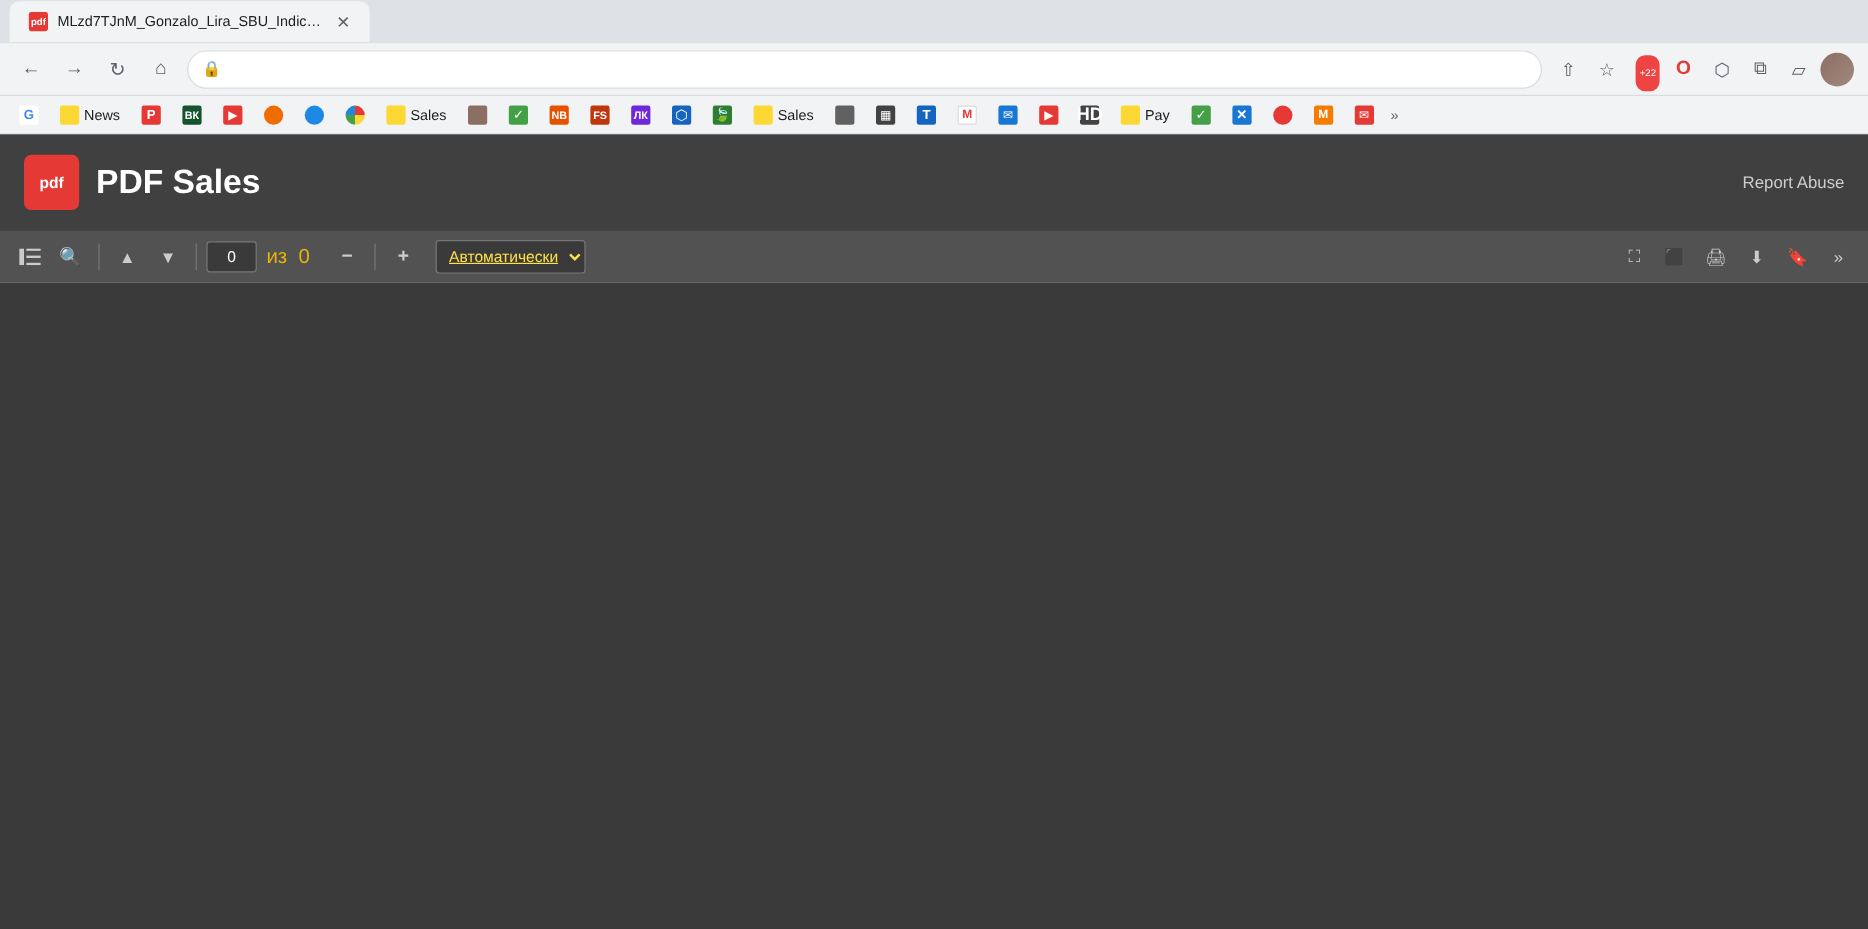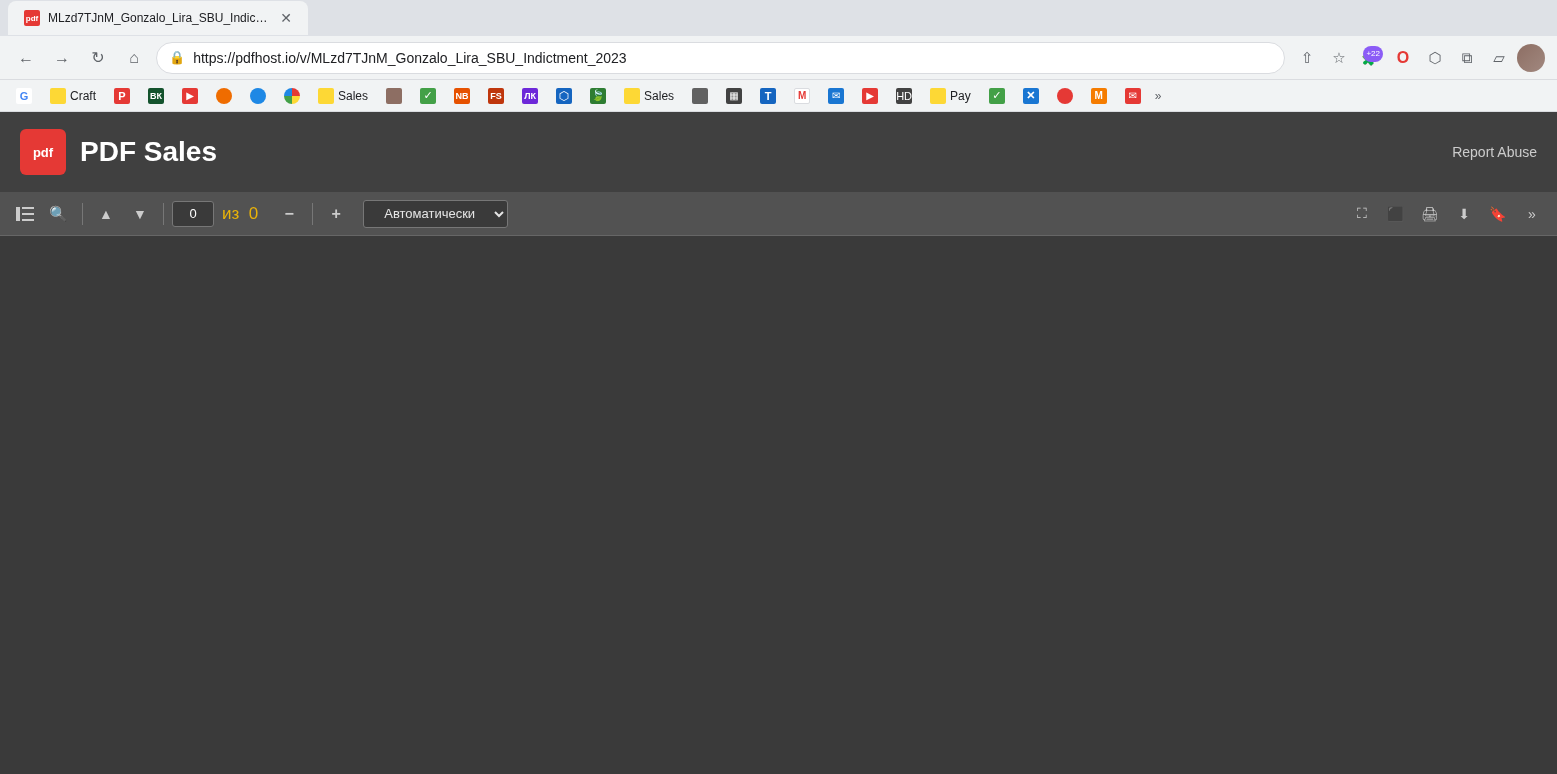--- a/index.html
+++ b/index.html
@@ -76,27 +76,27 @@
       display: flex; align-items: center; justify-content: center;
       cursor: pointer;
       color: #5f6368;
       font-size: 15px;
       border: none; background: transparent;
       position: relative;
     }
     .badge {
       position: absolute;
       top: 2px; right: 2px;
-      background: #8b5cf6;
+      background: #ef4444;
       color: white;
       font-size: 8px;
       border-radius: 8px;
       padding: 0 3px;
       min-width: 14px;
-      height: 16px;
+      height: 30px;
       display: flex; align-items: center; justify-content: center;
     }
     .profile-btn {
       width: 28px; height: 28px;
       border-radius: 50%;
       background: #8d6e63;
       overflow: hidden;
       cursor: pointer;
     }
 
@@ -202,27 +202,28 @@
     }
     .pdf-page-of {
       color: #eab308;
       font-size: 17px;
       margin: 16px 4px;
     }
     .pdf-zoom-select {
       height: 28px;
       background: #3a3a3a;
       border: 1px solid #777;
-      color: #e5e5e5;
+      color: #fde047;
       font-size: 13px;
       border-radius: 3px;
-      padding: 0 16px;
+      padding: 0 6px;
       outline: none;
       cursor: pointer;
       margin-left: 8px;
+      text-decoration: underline;
     }
     .toolbar-right {
       margin-left: auto;
       display: flex;
       align-items: center;
       gap: 4px;
     }
 
     
     .pdf-content {
@@ -247,21 +248,20 @@
   </div>
 
   <div class="nav-bar">
     <button class="nav-btn" title="Back">←</button>
     <button class="nav-btn" title="Forward">→</button>
     <button class="nav-btn" title="Reload">↻</button>
     <button class="nav-btn" title="Home">⌂</button>
 
     <div class="address-bar">
       <span class="lock-icon">🔒</span>
-      <span class="address-text">https://pdfhost.io/v/MLzd7TJnM_Gonzalo_Lira_SBU_Indictment_2023</span>
     </div>
 
     <div class="nav-actions">
       <button class="nav-action-btn">⇧</button>
       <button class="nav-action-btn">☆</button>
       <button class="nav-action-btn" style="position:relative;">
         <span>🧩</span>
         <span class="badge">+22</span>
       </button>
       <button class="nav-action-btn">
@@ -276,21 +276,21 @@
   </div>
 
   <div class="bookmarks-bar">
 
     <div class="bookmark-item">
       <div class="bookmark-icon" style="background: white; font-size:11px; font-weight:bold; color:#4285f4;">G</div>
     </div>
 
     <div class="bookmark-item">
       <div class="bookmark-icon bm-yellow"></div>
-      <span>Craft</span>
+      <span>News</span>
     </div>
 
     <div class="bookmark-item">
       <div class="bookmark-icon bm-red" style="color:white; font-weight:bold; font-size:11px;">P</div>
     </div>
 
     <div class="bookmark-item">
       <div class="bookmark-icon bm-blue" style="color:white; font-size:9px; font-weight:bold;">ВК</div>
     </div>
 
@@ -366,21 +366,21 @@
 
     <div class="bookmark-item">
       <div class="bookmark-icon" style="background:#1976d2; color:white; font-size:10px;">✉</div>
     </div>
 
     <div class="bookmark-item">
       <div class="bookmark-icon bm-red" style="color:white; font-size:10px;">▶</div>
     </div>
 
     <div class="bookmark-item">
-      <div class="bookmark-icon bm-dark" style="color:white; font-size:11px; font-weight:normal;">HD</div>
+      <div class="bookmark-icon bm-dark" style="color:white; font-size:15px; font-weight:bold;">HD</div>
     </div>
 
     <div class="bookmark-item">
       <div class="bookmark-icon bm-yellow"></div>
       <span>Pay</span>
     </div>
 
     <div class="bookmark-item">
       <div class="bookmark-icon" style="background:#43a047; color:white; font-size:11px;">✓</div>
     </div>

